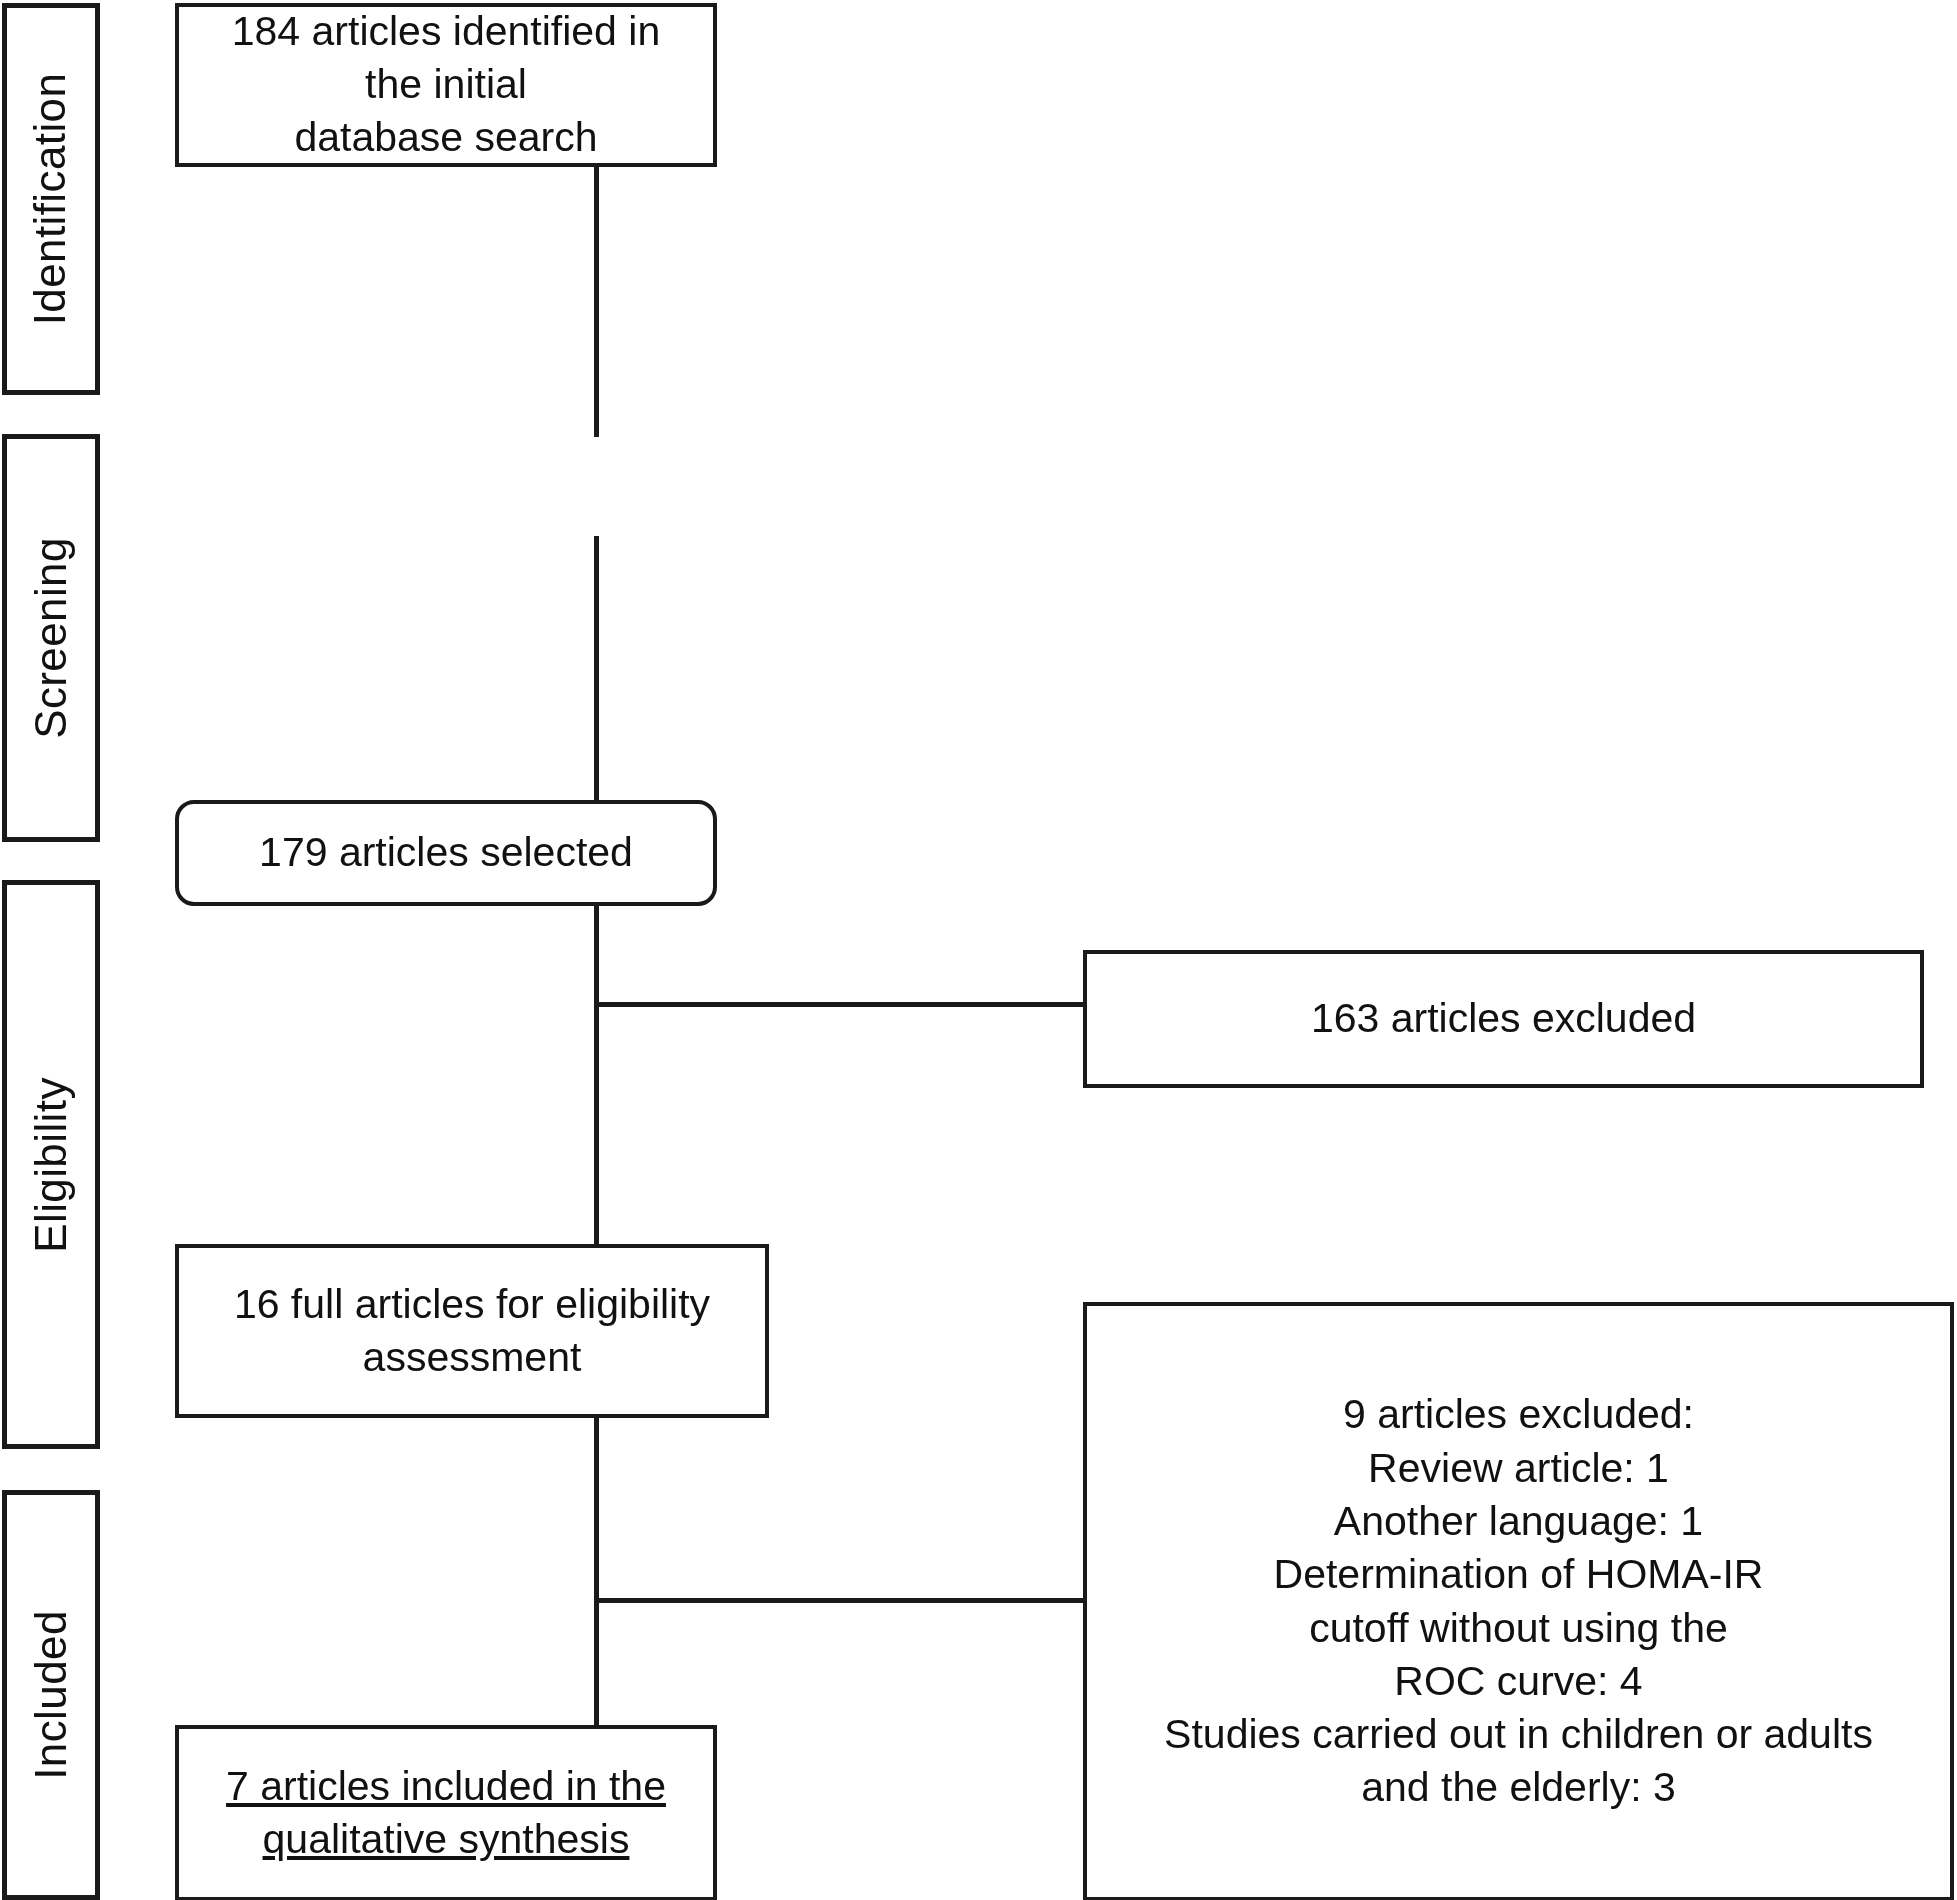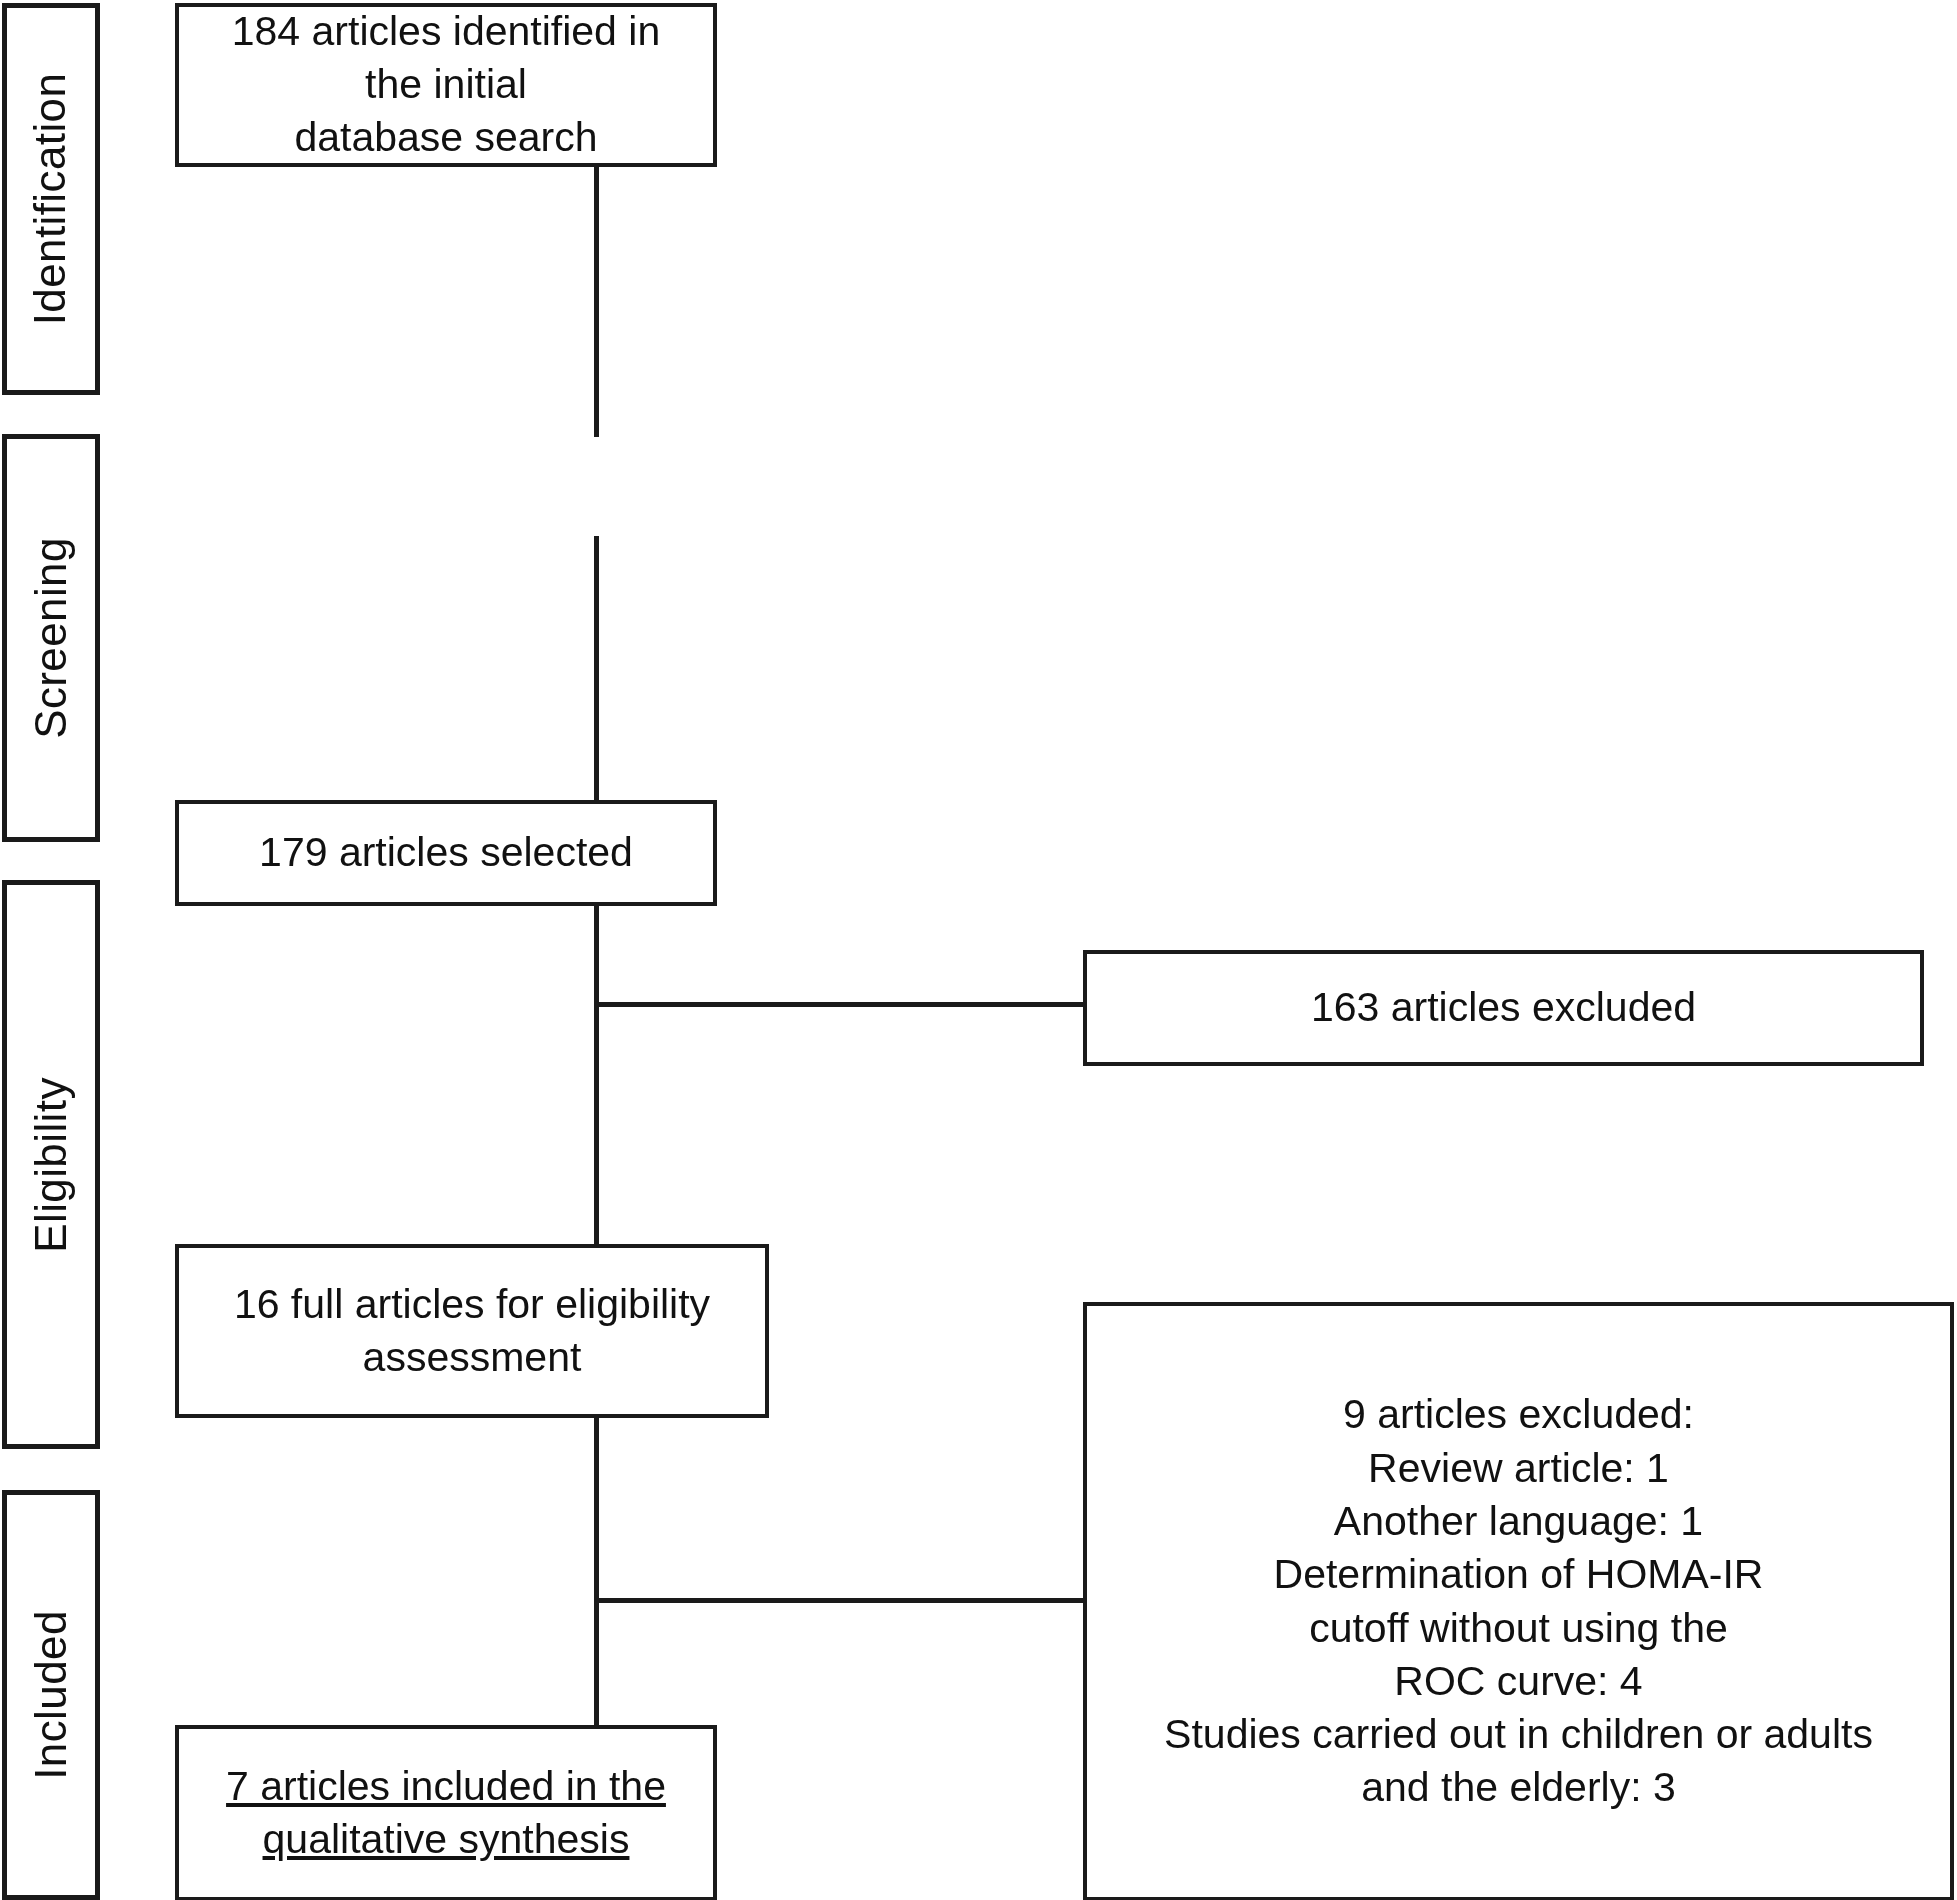--- a/index.html
+++ b/index.html
@@ -104,25 +104,25 @@
   <div class="vline" style="top:1413px; height:315px;"></div>
 
   <div class="hline" style="top:1598px; left:594px; width:493px;"></div>
 
   <div class="box" style="left:175px; top:2.7px; width:542px; height:164px;">
     <span class="txt">184 articles identified in the initial
 database search</span>
   </div>
 
 
-  <div class="box" style="left:175px; top:800px; width:542px; height:106px;">
+  <div class="box" style="left:175px; top:800px; width:542px; height:106px;border-radius:19px;">
     <span class="txt">179 articles selected</span>
   </div>
 
-  <div class="box" style="left:1083px; top:950px; width:841px; height:116px;">
+  <div class="box" style="left:1083px; top:950px; width:841px; height:138px;">
     <span class="txt">163 articles excluded</span>
   </div>
 
   <div class="box" style="left:175px; top:1244px; width:594px; height:174px;">
     <span class="txt">16 full articles for eligibility
 assessment</span>
   </div>
 
   <div class="box" style="left:1083px; top:1302px; width:871px; height:599px;">
     <span class="txt">9 articles excluded:

